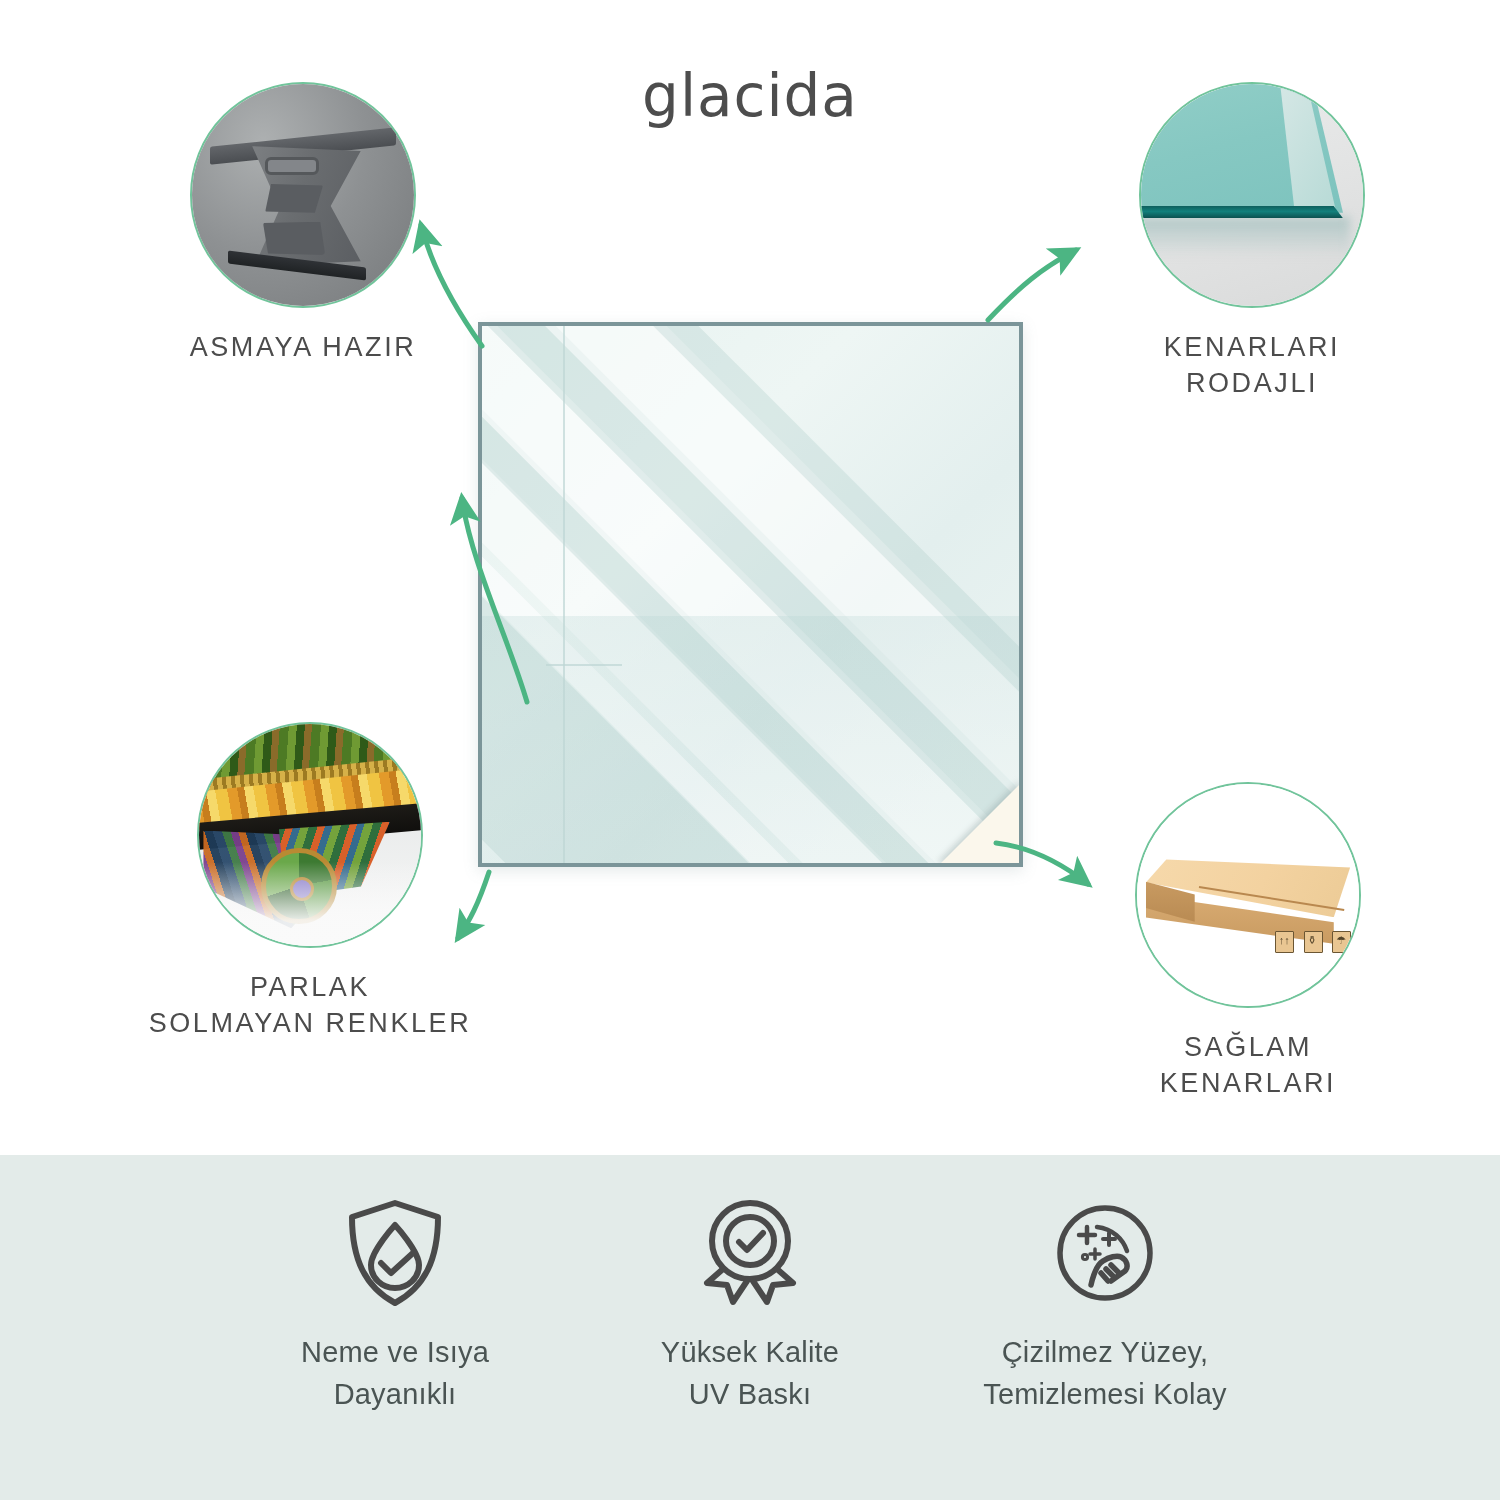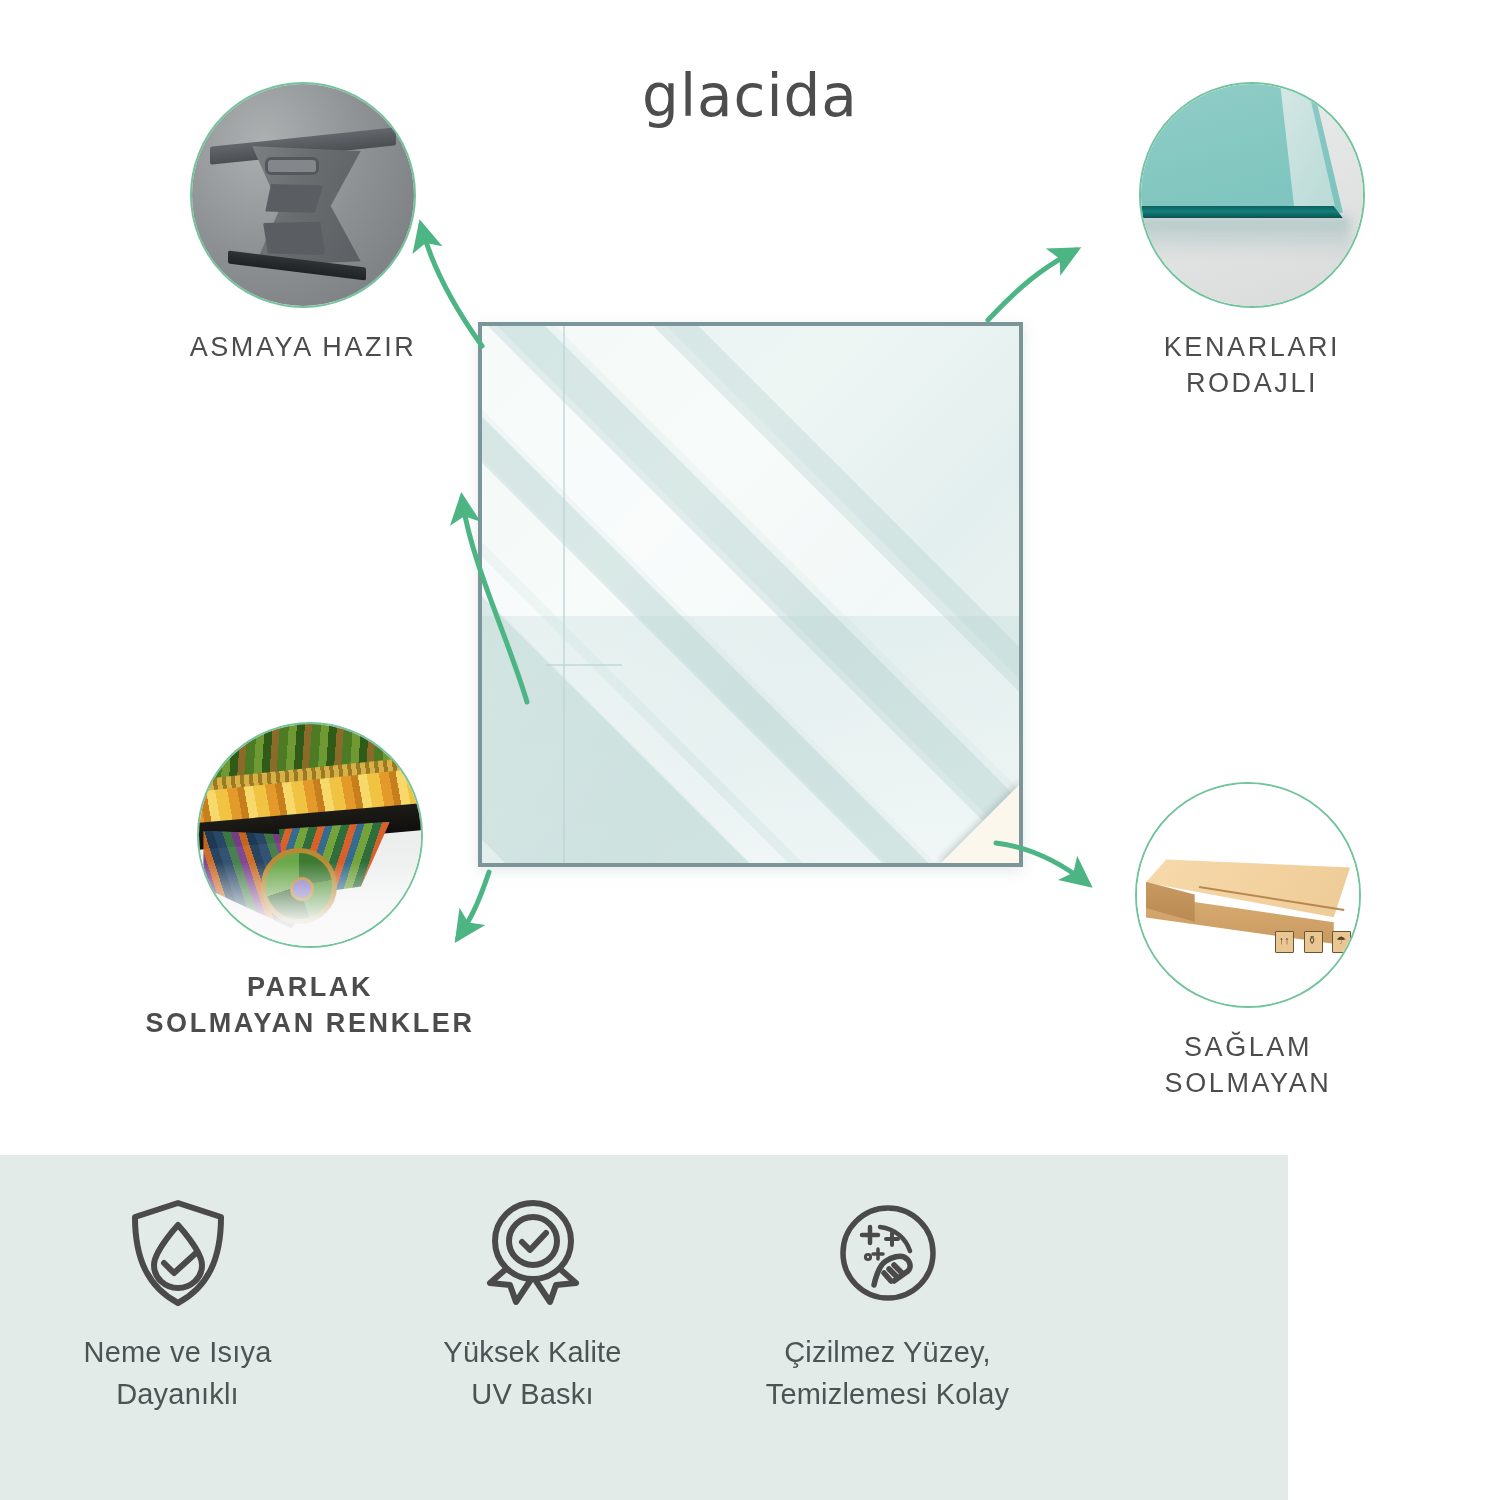--- a/index.html
+++ b/index.html
@@ -207,23 +207,23 @@
     border-left:82px solid transparent;
     border-bottom:82px solid #fbf7ec;
     filter:drop-shadow(-2px -2px 3px rgba(120,140,140,.35));
   }
 
   
   #arrows { position:absolute; left:0; top:0; width:1500px; height:1500px; pointer-events:none; }
 
   
   #bottombar {
-    position:absolute; left:0; top:1155px; width:1288px; height:345px;
+    position:absolute; left:0; top:1155px; width:1500px; height:345px;
     background:#e3ebe9;
-    display:flex; align-items:flex-start; justify-content:flex-start;
+    display:flex; align-items:flex-start; justify-content:center;
     padding-top:42px;
   }
   .bf { width:355px; display:flex; flex-direction:column; align-items:center; }
   .bf .ic { height:112px; display:flex; align-items:center; justify-content:center; }
   .bf .ic svg { display:block; }
   .bf .txt {
     margin-top:22px; text-align:center;
     font-size:29px; font-weight:400; color:#4a5453;
     line-height:1.45; white-space:pre-line; letter-spacing:.2px;
   }
@@ -268,21 +268,21 @@
         <div class="band-a"></div>
         <div class="band-b"></div>
         <div class="band-c"></div>
         <div class="band-dark"></div>
         <div class="fold"></div>
         <div class="fold2"></div>
         <div class="medal"></div>
         <div class="glow"></div>
       </div>
     </div>
-    <div class="feat-label" style="white-space:pre-line; width:420px; margin-left:-65px;font-weight:bold;">PARLAK
+    <div class="feat-label" style="white-space:pre-line; width:420px; margin-left:-65px;">PARLAK
 SOLMAYAN RENKLER</div>
   </div>
 
   <div class="feat" style="left:1103px; top:782px; width:290px;">
     <div class="circle" style="margin:0 auto;">
       <div class="img-box">
         <div class="top"></div>
         <div class="front"></div>
         <div class="left"></div>
         <div class="seam"></div>
@@ -291,21 +291,21 @@
           </div>
         <div class="sym" style="left:75%; top:66%;">
             <span>⚱</span>
           </div>
         <div class="sym" style="left:88%; top:66%;">
             <span>☂</span>
           </div>
       </div>
     </div>
     <div class="feat-label">SAĞLAM
-SOLMAYAN</div>
+KENARLARI</div>
   </div>
 
   <div id="glass">
     <div class="sd" style="left:-30%; top:-36%; width:32%; height:190%;"></div>
     <div class="streak" style="left:6%;   top:-40%; width:5%;  height:190%;"></div>
     <div class="streak" style="left:17%;  top:-40%; width:11%; height:190%; background:rgba(255,255,255,.5);"></div>
     <div class="sd" style="left:31%;  top:-40%; width:7%;  height:190%;"></div>
     <div class="streak" style="left:41%;  top:-40%; width:14%; height:190%;"></div>
     <div class="sd" style="left:58%;  top:-40%; width:9%;  height:190%;"></div>
     <div class="streak" style="left:70%;  top:-40%; width:16%; height:190%; background:rgba(255,255,255,.55);"></div>

